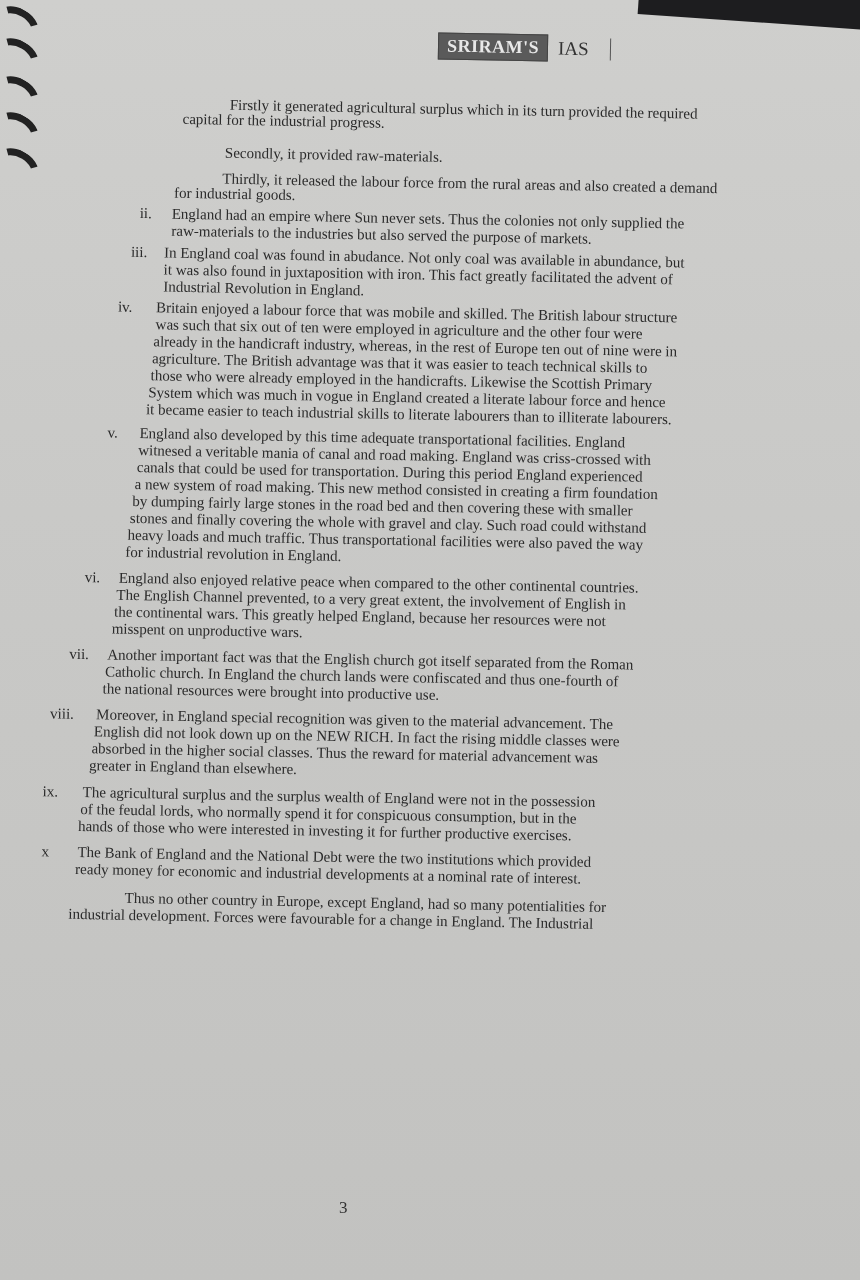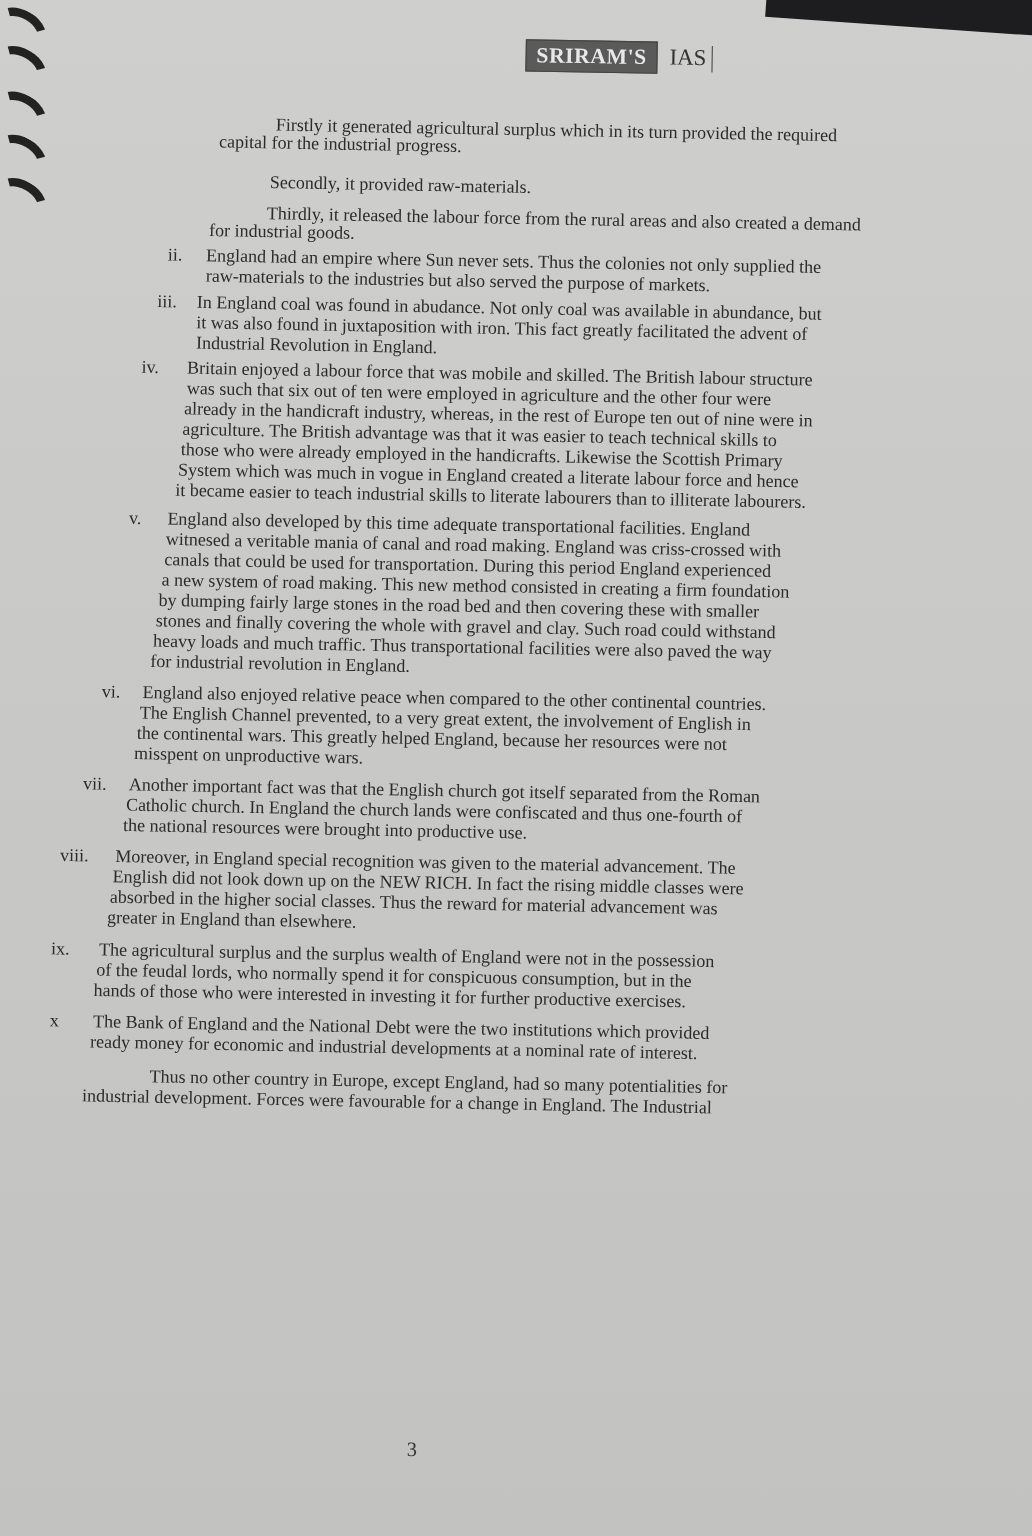--- a/index.html
+++ b/index.html
@@ -17,21 +17,21 @@
     border: 7px solid #222; border-color: #222 transparent transparent transparent;
     border-radius: 50%; transform: rotate(30deg); }
   .header {
     position: absolute; top: 34px; left: 438px; display: flex; align-items: center;
     transform: rotate(1deg);
   }
   .brand {
     background: #5a5a5a; color: #e8e8e8; font-weight: bold; font-size: 18px;
     letter-spacing: 0.5px; padding: 2px 8px; border: 1px solid #444;
   }
-  .brand-sub { font-size: 19px; margin-left: 10px; color: #333; border-right: 1px solid #555; padding-right: 4px; }
+  .brand-sub { font-size: 19px; margin-left: 10px; color: #333; border-right: 1px solid #555; padding-right: 21px; }
   .text {
     position: absolute; top: 100px; left: 0; width: 860px;
     transform: rotate(1.1deg); transform-origin: 400px 0;
     font-size: 15px; line-height: 17.6px;
   }
   .line { position: absolute; white-space: nowrap; }
   .num { position: absolute; white-space: nowrap; }
   .page-num { position: absolute; top: 1198px; left: 339px; font-size: 17px; color: #333; }
 </style>
 </head>

